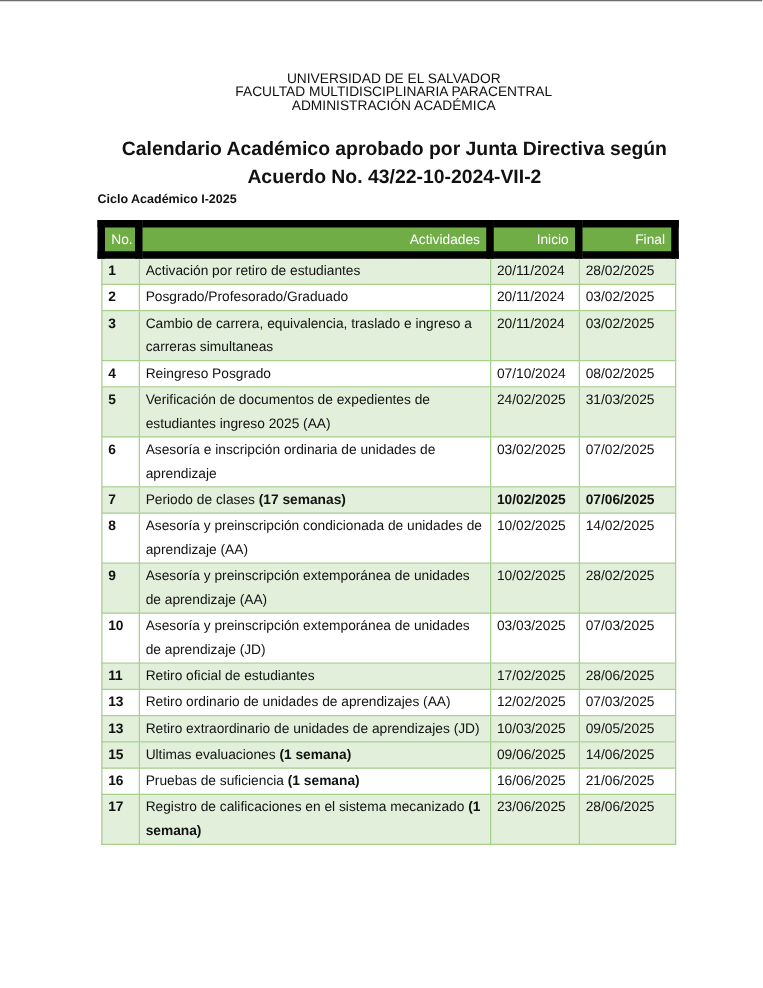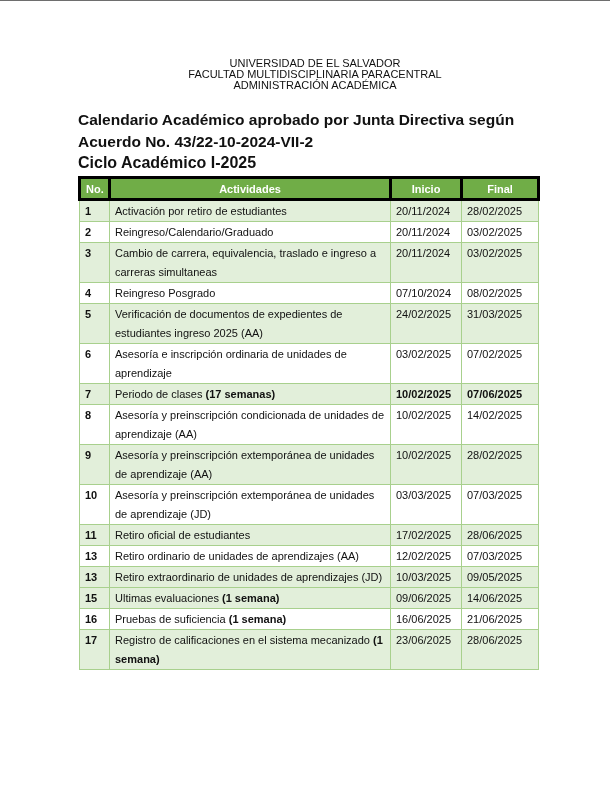--- a/index.html
+++ b/index.html
@@ -3,24 +3,24 @@
   <meta charset="utf-8">
   <style>
     html, body { margin: 0; padding: 0; }
     body {
       width: 610px; height: 790px; background: #ffffff; position: relative;
       overflow: hidden; font-family: "Liberation Sans", sans-serif; color: #000;
     }
     .topbar { position: absolute; left: 0; top: 0; width: 610px; height: 1px; background: #6e6e6e; }
     .inst { position: absolute; left: 0; top: 58px; width: 630px; text-align: center; font-size: 11px; line-height: 11px; color: #111; }
     .inst div { height: 11px; }
-    .title { position: absolute; left: 78px; top: 109px; width: 475px; text-align: left; font-weight: bold; font-size: 15.5px; line-height: 22px; color: #111; }
-    .cycle { position: absolute; left: 78px; top: 154px; font-weight: bold; font-size: 16px; color: #111; }
+    .title { position: absolute; left: 78px; top: 109px; width: 475px; text-align: center; font-weight: bold; font-size: 15.5px; line-height: 22px; color: #111; }
+    .cycle { position: absolute; left: 78px; top: 154px; font-weight: bold; font-size: 10px; color: #111; }
     table { position: absolute; left: 78px; top: 176px; border-collapse: collapse; table-layout: fixed; width: 459px; font-size: 11px; }
-    th { background: #70ad47; color: #fff; text-align: center; font-weight: bold; height: 19px; padding: 0 5px; border: 3px solid #000000; }
+    th { background: #70ad47; color: #fff; text-align: right; font-weight: normal; height: 19px; padding: 0 5px; border: 6px solid #000000; }
     td { border: 1px solid #a8d08d; padding: 1px 5px 0 5px; vertical-align: top; line-height: 19px; color: #111; }
     tr.odd td { background: #e2efda; }
     tr.even td { background: #ffffff; }
     td.no { font-weight: bold; }
     col.c1 { width: 30px; } col.c2 { width: 281px; } col.c3 { width: 71px; } col.c4 { width: 77px; }
     .b { font-weight: bold; }
   </style>
 </head>
 <body>
 
@@ -56,21 +56,21 @@
   </thead>
   <tbody id="tbody">
       <tr class="odd">
         <td class="no">1</td>
         <td><span>Activación por retiro de estudiantes</span></td>
         <td>20/11/2024</td>
         <td>28/02/2025</td>
       </tr>
       <tr class="even">
         <td class="no">2</td>
-        <td><span>Reingreso/Calendario/Graduado</span></td>
+        <td><span>Posgrado/Profesorado/Graduado</span></td>
         <td>20/11/2024</td>
         <td>03/02/2025</td>
       </tr>
       <tr class="odd">
         <td class="no">3</td>
         <td><span>Cambio de carrera, equivalencia, traslado e ingreso a carreras simultaneas</span></td>
         <td>20/11/2024</td>
         <td>03/02/2025</td>
       </tr>
       <tr class="even">

